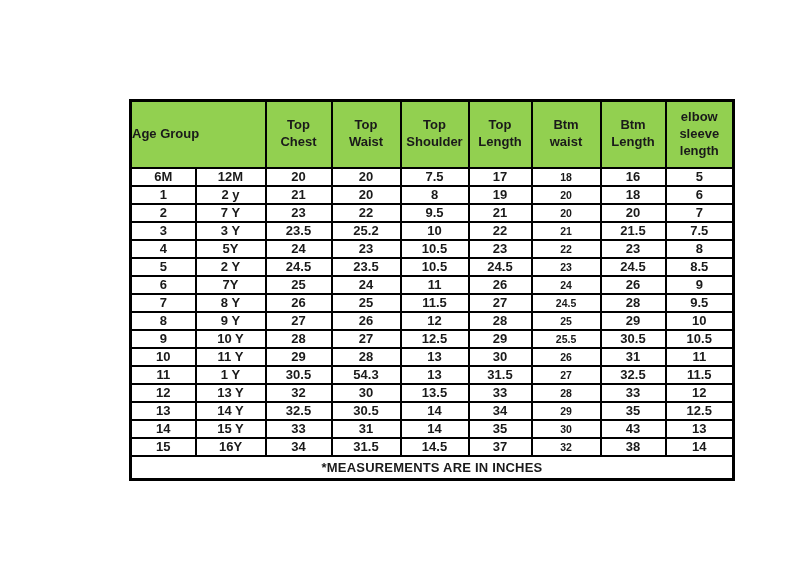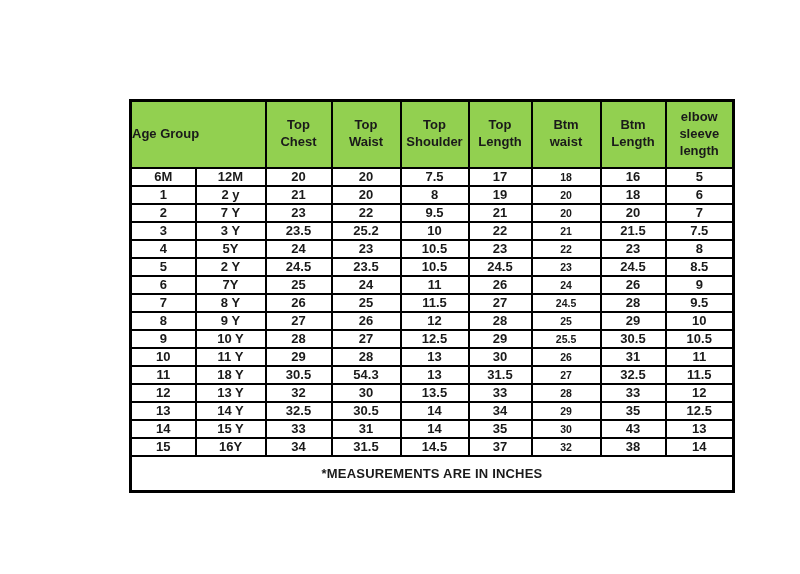--- a/index.html
+++ b/index.html
@@ -54,21 +54,21 @@
     padding-bottom: 3px;
   }
   thead th.age-group {
     text-align: left;
   }
   
   tbody tr { height: 18px; }
   tbody td.small { font-size: 10.5px; }
   
   tfoot td {
-    height: 36px;
+    height: 24px;
     font-size: 14px;
     letter-spacing: 0.2px;
     color: #000000;
   }
 </style>
 </head>
 <body>
 
 <div class="table-wrap">
   <table class="size-chart">
@@ -221,21 +221,21 @@
           <td>29</td>
           <td>28</td>
           <td>13</td>
           <td>30</td>
           <td class="small">26</td>
           <td>31</td>
           <td>11</td>
         </tr>
         <tr>
           <td>11</td>
-          <td>18 Y</td>
+          <td>1 Y</td>
           <td>30.5</td>
           <td>54.3</td>
           <td>13</td>
           <td>31.5</td>
           <td class="small">27</td>
           <td>32.5</td>
           <td>11.5</td>
         </tr>
         <tr>
           <td>12</td>

